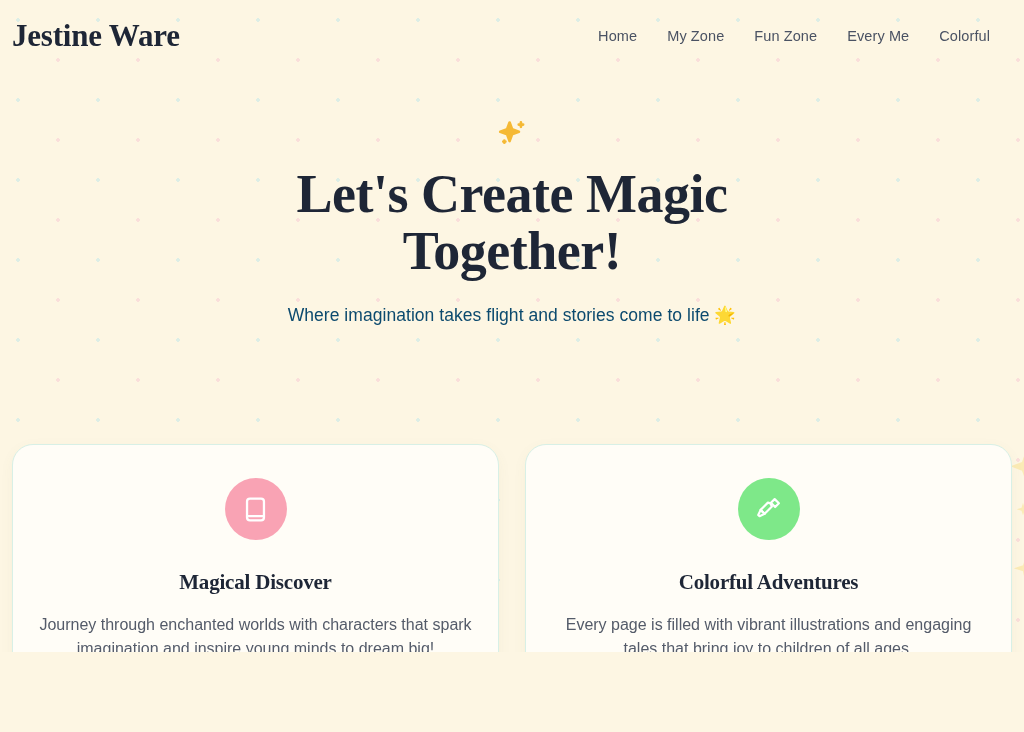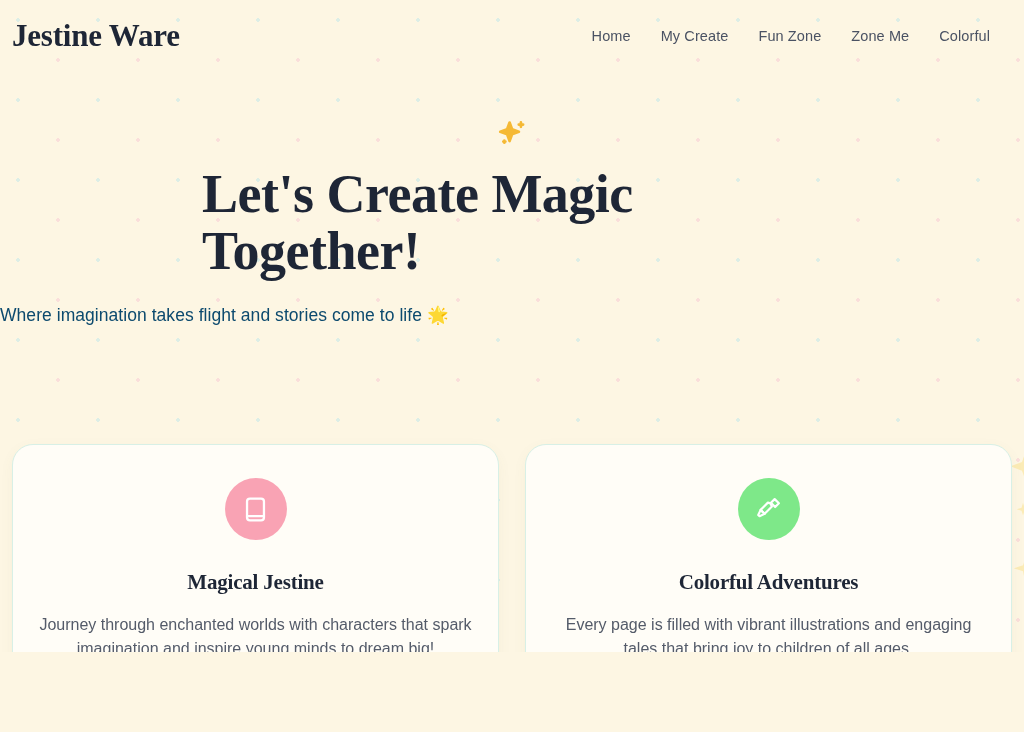--- a/index.html
+++ b/index.html
@@ -80,20 +80,21 @@
     color: #4a5263;
     white-space: nowrap;
     cursor: pointer;
     letter-spacing: .1px;
   }
 
   
   #hero {
     position: relative;
     z-index: 2;
+    text-align: center;
     padding-top: 46px;
   }
 
   #hero-sparkle {
     display: flex;
     justify-content: center;
     margin-bottom: 14px;
   }
 
   #hero-title {
@@ -184,23 +185,23 @@
   <div class="deco-sparkle" style="top:500px; left:1012px;">
     <svg width="22" height="22" viewBox="0 0 24 24" fill="currentColor">
       <path d="M12 3l1.6 5.4L19 10l-5.4 1.6L12 17l-1.6-5.4L5 10l5.4-1.6z"></path>
     </svg>
   </div>
 
   <div id="header">
     <div id="brand">Jestine Ware</div>
     <div id="nav">
       <span class="nav-link">Home</span>
-      <span class="nav-link">My Create</span>
+      <span class="nav-link">My Zone</span>
       <span class="nav-link">Fun Zone</span>
-      <span class="nav-link">Zone Me</span>
+      <span class="nav-link">Every Me</span>
       <span class="nav-link">Colorful</span>
     </div>
   </div>
 
   <div id="hero">
 
     <div id="hero-sparkle">
       <svg width="34" height="34" viewBox="0 0 24 24" fill="none" stroke="#f5b935" stroke-width="1.9" stroke-linecap="round" stroke-linejoin="round">
         <path d="M10.3 3.2l1.75 4.8 4.8 1.75-4.8 1.75-1.75 4.8-1.75-4.8L3.75 9.75l4.8-1.75z" fill="#f5b935"></path>
         <path d="M18.3 3.1v3.1M16.75 4.65h3.1" stroke="#f5b935"></path>
@@ -219,21 +220,21 @@
 
   <div id="cards">
 
     <div class="card">
       <div class="card-icon" style="background:#f9a3b4;">
         <svg width="29" height="29" viewBox="0 0 24 24" fill="none" stroke="#ffffff" stroke-width="1.9" stroke-linecap="round" stroke-linejoin="round">
           <rect x="5" y="3" width="14" height="18" rx="2.4"></rect>
           <path d="M5 17.4h14"></path>
         </svg>
       </div>
-      <div class="card-title">Magical Jestine</div>
+      <div class="card-title">Magical Discover</div>
       <div class="card-desc">Journey through enchanted worlds with characters that spark imagination and inspire young minds to dream big!</div>
     </div>
 
     <div class="card">
       <div class="card-icon" style="background:#7ee889;">
         <svg width="29" height="29" viewBox="0 0 24 24" fill="none" stroke="#ffffff" stroke-width="1.8" stroke-linecap="round" stroke-linejoin="round">
           <path d="M17.1 3.4l3.5 3.5-3.1 3.1-3.5-3.5z"></path>
           <path d="M13.6 6.9l-2.1-.6-6 6 3.3 3.3 6-6z"></path>
           <path d="M8.8 15.6l-3.3-3.3-2 4.2 1.1 1.1z"></path>
         </svg>

